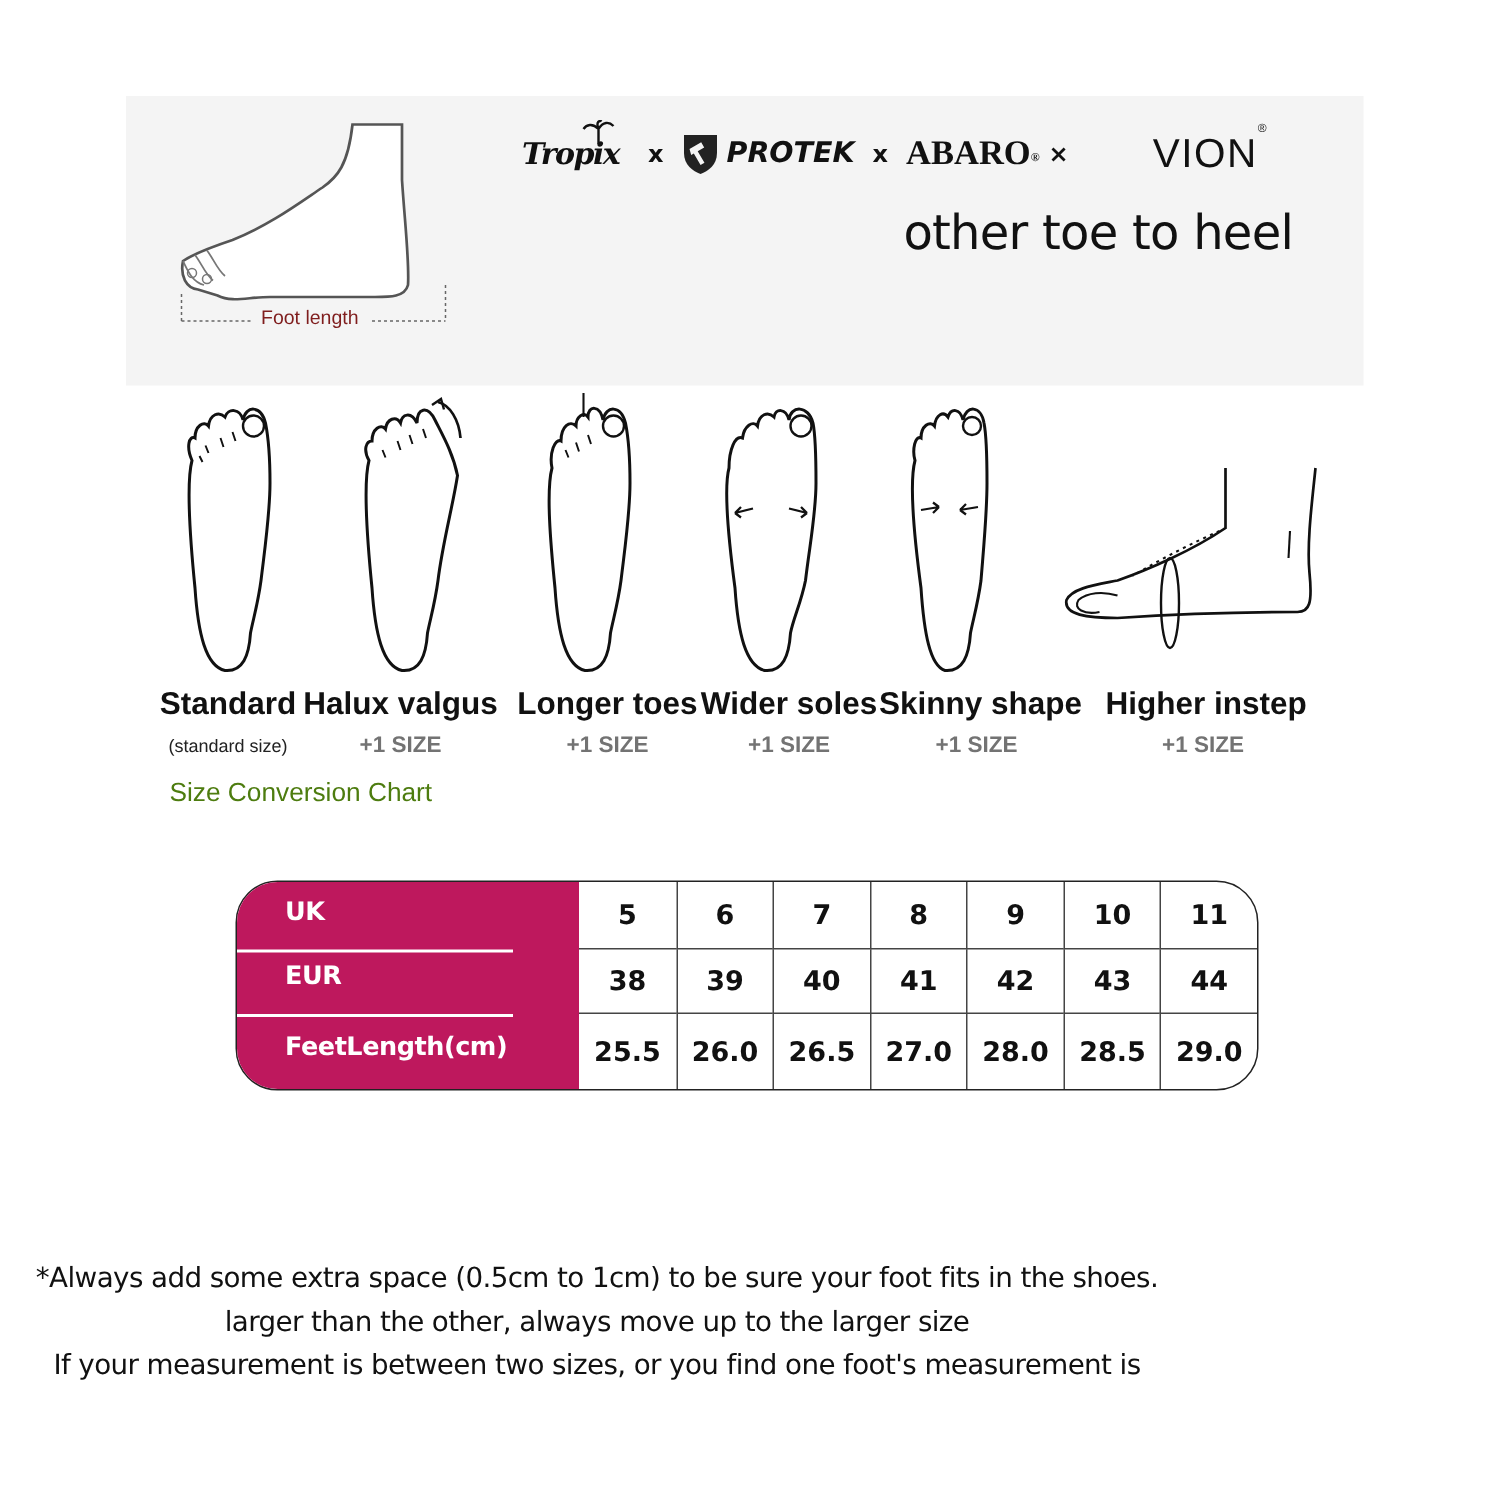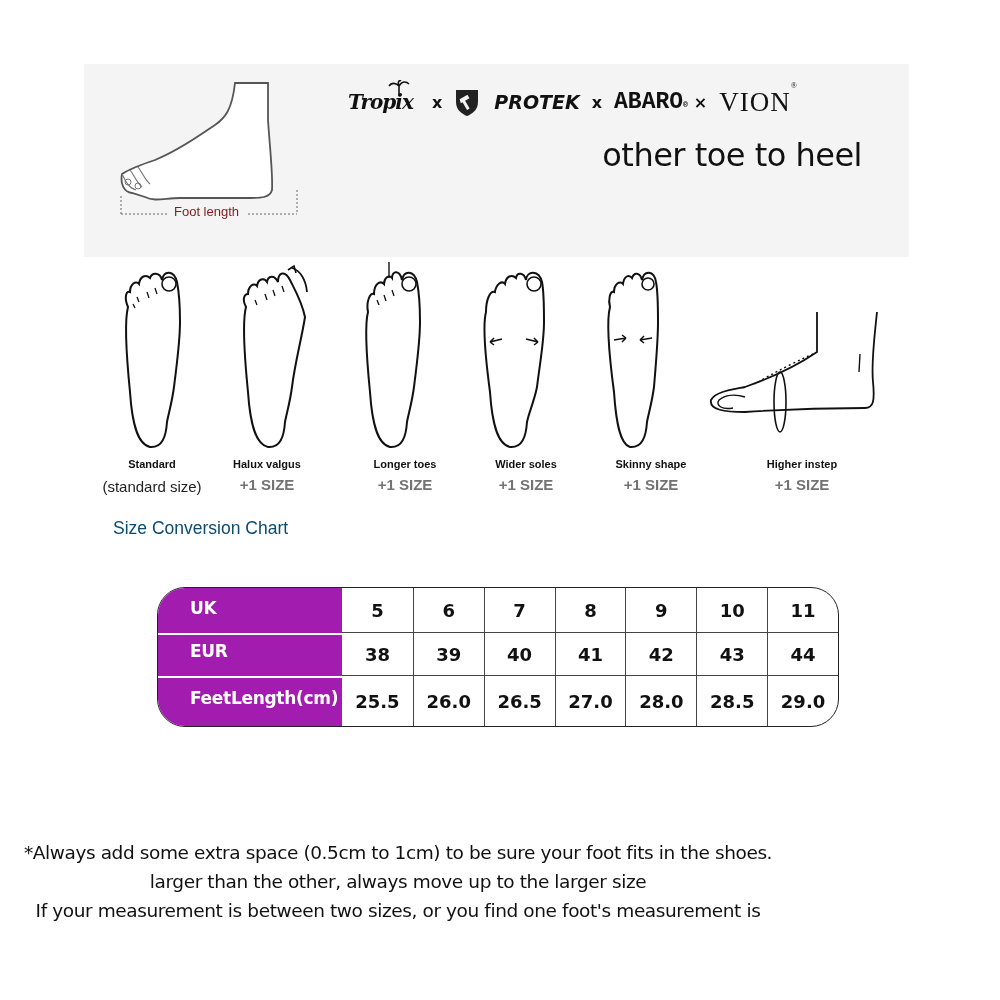--- a/index.html
+++ b/index.html
@@ -6,39 +6,39 @@
   html, body { width: 1000px; height: 1000px; background: #ffffff; overflow: hidden; }
   body { position: relative; font-family: "Liberation Sans", "DejaVu Sans", sans-serif; color: #111; }
 
   .banner { position: absolute; left: 84px; top: 64px; width: 825px; height: 193px; background: #f4f4f4; }
   .side-foot { position: absolute; left: 110px; top: 80px; width: 200px; height: 150px; }
   .foot-length-label { position: absolute; left: 174px; top: 204px; font-size: 13px; color: #7f1d1d; font-family: "Liberation Sans", sans-serif; }
 
   .logos { position: absolute; left: 348px; top: 78px; width: 520px; height: 48px; display: flex; align-items: center; }
   .logo-tropix { font-family: "DejaVu Serif", serif; font-style: italic; font-weight: bold; font-size: 20px; letter-spacing: -1px; position: relative; width: 76px; }
   .logo-x { font-family: "DejaVu Sans", sans-serif; font-weight: bold; font-size: 16px; margin: 0 12px 0 8px; }
-  .logo-protek { display: flex; align-items: center; gap: 14px; font-family: "DejaVu Sans", sans-serif; font-weight: bold; font-style: italic; font-size: 19px; }
-  .logo-abaro { font-family: Liberation Mono, monospace; font-size: 23px; font-weight: bold; letter-spacing: 0px; display: flex; align-items: flex-end; }
-  .logo-vion { font-family: Liberation Serif, serif; font-size: 27px; letter-spacing: 1px; }
+  .logo-protek { display: flex; align-items: center; gap: 4px; font-family: "DejaVu Sans", sans-serif; font-weight: bold; font-style: italic; font-size: 19px; }
+  .logo-abaro { font-family: Liberation Serif, serif; font-size: 23px; font-weight: bold; letter-spacing: 0px; display: flex; align-items: flex-end; }
+  .logo-vion { font-family: Liberation Sans, sans-serif; font-size: 27px; letter-spacing: 1px; margin-left: 44px; }
   .sup { font-size: 8px; vertical-align: top; position: relative; top: -6px; }
 
   .headline { position: absolute; right: 138px; top: 132px; text-align: right; font-family: "DejaVu Sans", sans-serif; font-size: 32px; line-height: 46px; color: #111; letter-spacing: -0.5px; }
 
   .feet-row { position: absolute; left: 100px; top: 262px; width: 800px; height: 190px; }
   .foot-svg { position: absolute; top: 0; }
 
   .foot-type { position: absolute; top: 458px; width: 130px; text-align: center; }
-  .foot-type-name { font-size: 11px; font-weight: bold; color: #111; white-space: nowrap; }
+  .foot-type-name { font-size: 21px; font-weight: bold; color: #111; white-space: nowrap; }
   .foot-type-note { font-size: 15px; font-weight: bold; color: #737373; margin-top: 6px; white-space: nowrap; }
-  .foot-type-note.plain { color: #222; font-weight: normal; font-size: 15px; margin-top: 8px; }
-
-  .chart-title { position: absolute; left: 113px; top: 518px; font-size: 17.5px; color: #0c4a6e; }
+  .foot-type-note.plain { color: #222; font-weight: normal; font-size: 12px; margin-top: 8px; }
+
+  .chart-title { position: absolute; left: 113px; top: 518px; font-size: 17.5px; color: #4d7c0f; }
 
   .size-table { position: absolute; left: 157px; top: 587px; width: 682px; height: 140px; border: 1.5px solid #222; border-radius: 28px; overflow: hidden; display: flex; }
-  .tbl-head { width: 184px; height: 100%; background: #a21caf; position: relative; }
+  .tbl-head { width: 228px; height: 100%; background: #be185d; position: relative; }
   .tbl-head-row { position: absolute; left: 32px; font-family: "DejaVu Sans", sans-serif; font-weight: bold; color: #fff; font-size: 17px; letter-spacing: -0.3px; }
   .tbl-head-line { position: absolute; left: 0; width: 184px; height: 1.5px; background: #fff; }
   .tbl-body { flex: 1; display: grid; grid-template-columns: repeat(7, 1fr); grid-template-rows: 45px 43px 1fr; }
   .cell { display: flex; align-items: center; justify-content: center; border-left: 1.5px solid #444; border-bottom: 1.5px solid #444; font-family: "DejaVu Sans", sans-serif; font-weight: bold; font-size: 18px; color: #111; }
   .cell.last-row { border-bottom: none; }
   .cell.first-col { border-left: none; }
 
   .note { position: absolute; left: 0; top: 838px; width: 796px; text-align: center; font-size: 18.5px; line-height: 29px; color: #111; font-family: "DejaVu Sans", sans-serif; letter-spacing: -0.4px; }
 </style>
 </head>

